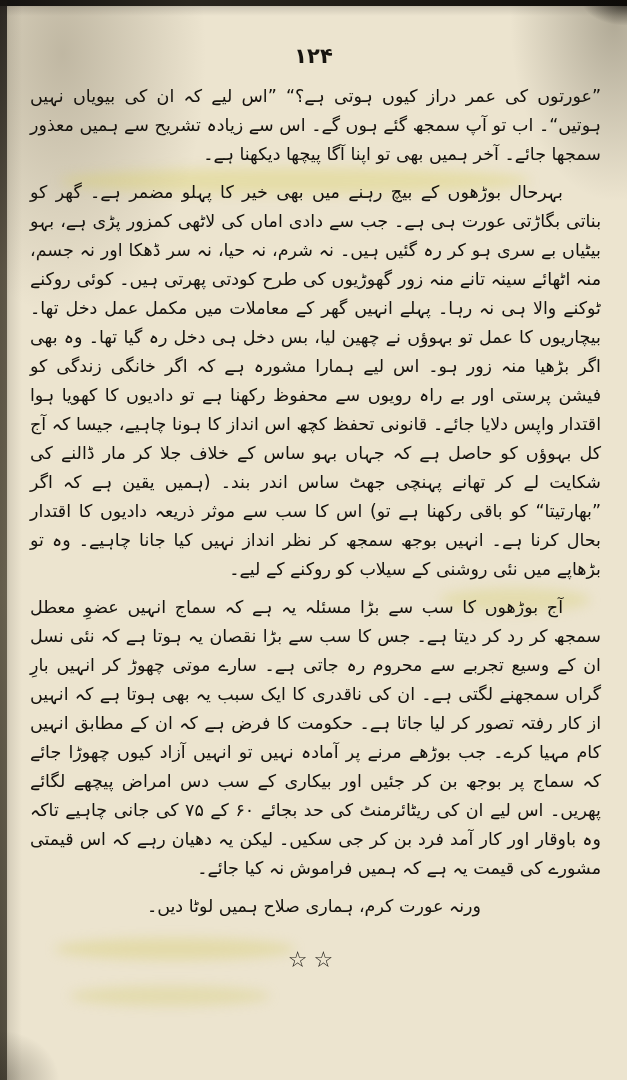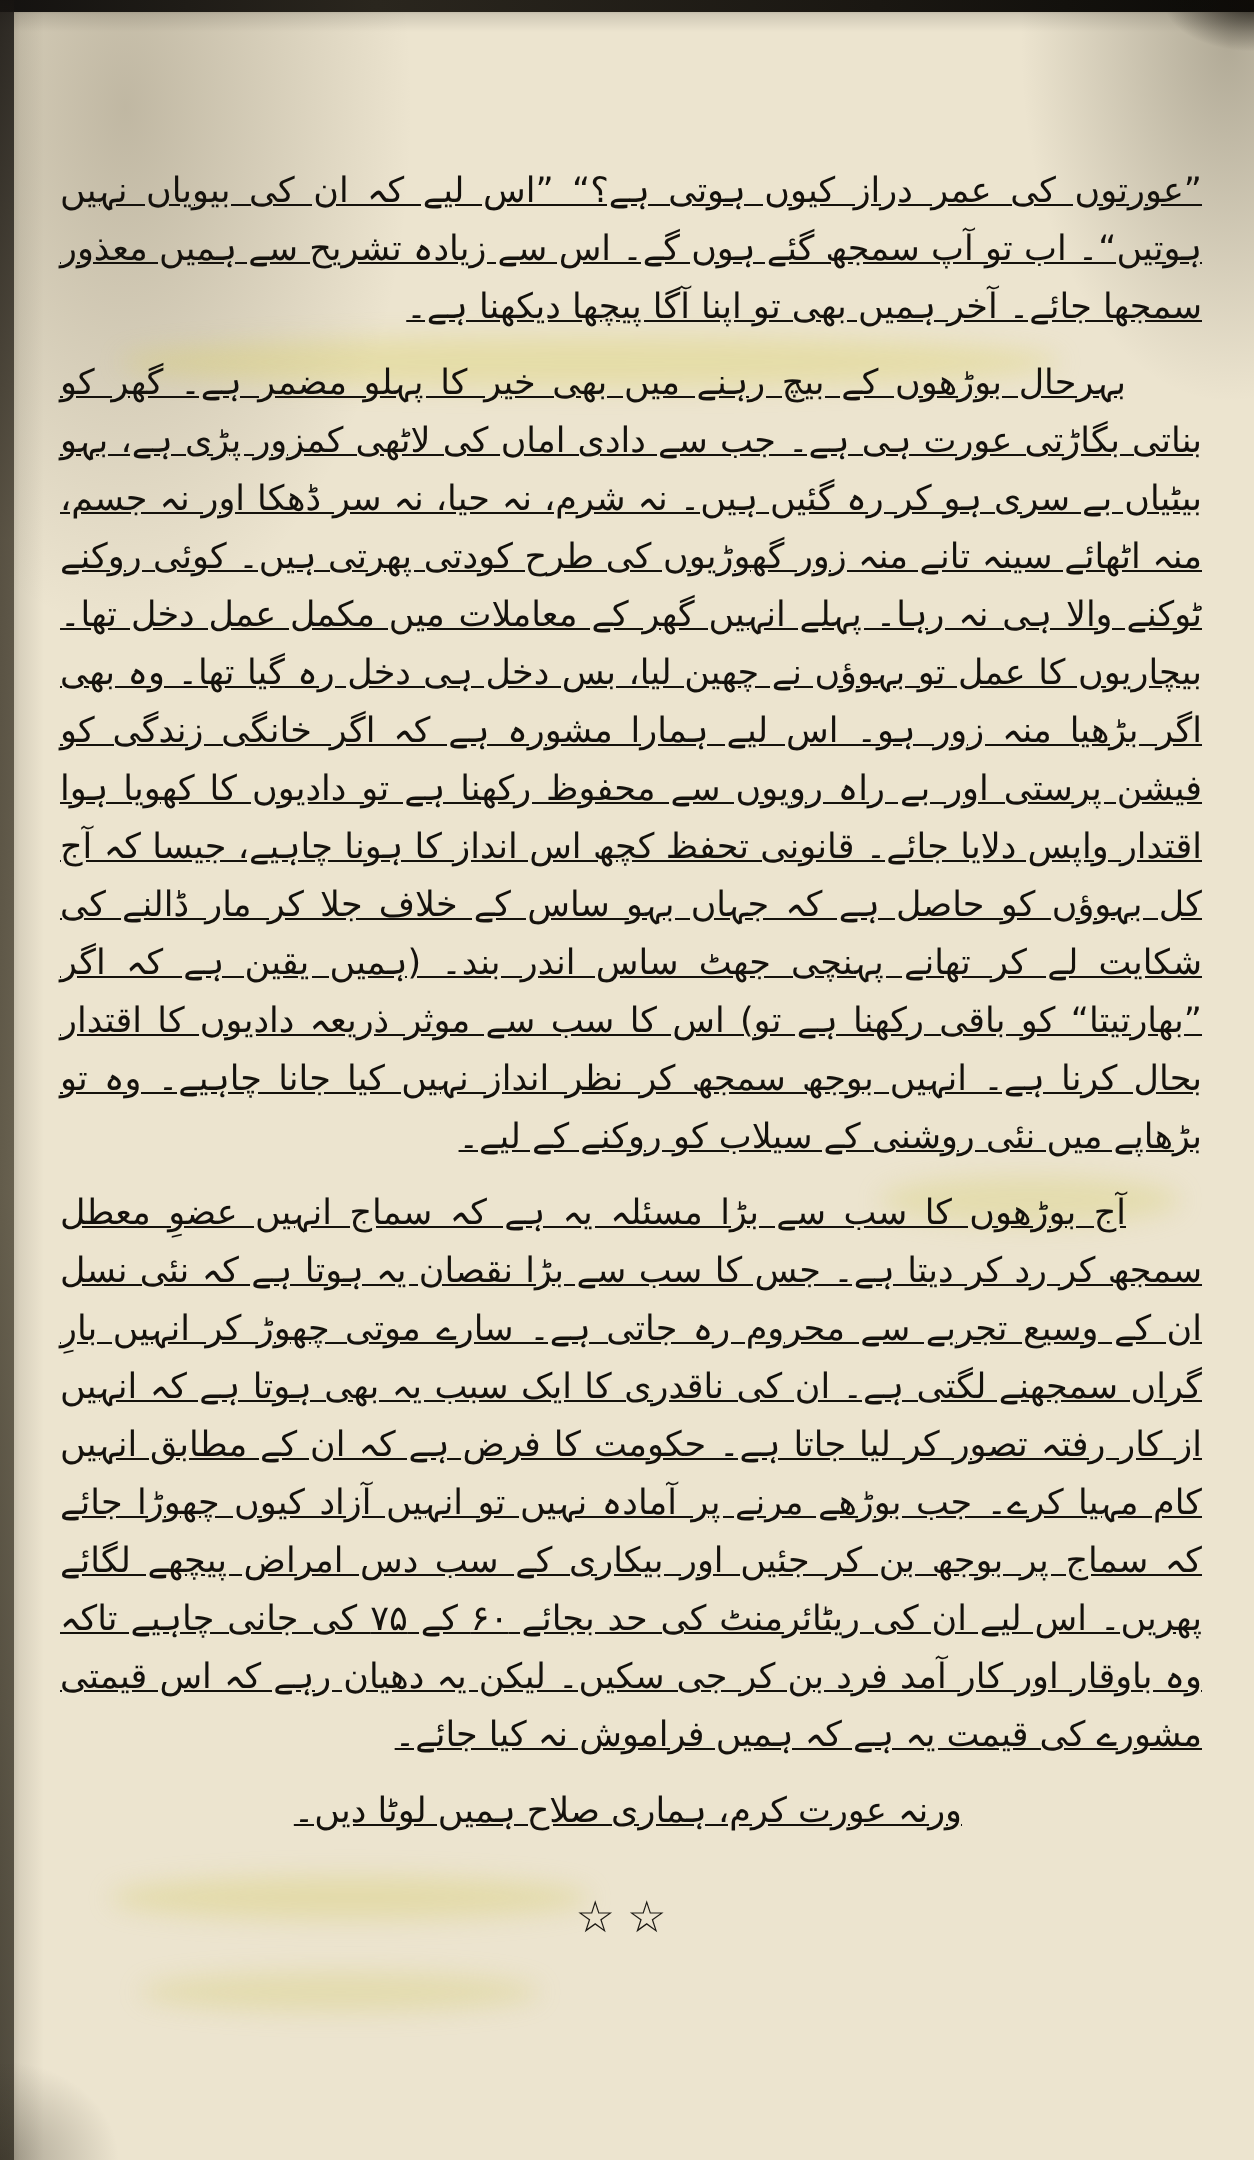--- a/index.html
+++ b/index.html
@@ -58,21 +58,20 @@
   }
   .text-block{
     position:absolute;
     top:82px;
     right:26px;left:30px;
     direction:rtl;
     color:#15120d;
     font-size:17.5px;
     line-height:29px;
     text-align:justify;
-    text-decoration:underline;
   }
   .text-block p{
     margin:0 0 9px 0;
     text-indent:38px;
   }
   .text-block p.no-indent{text-indent:0;}
   .stars{
     position:absolute;
     bottom:108px;left:0;width:100%;
     text-align:center;
@@ -89,20 +88,21 @@
   <div class="edge-top"></div>
   <div class="edge-left"></div>
   <div class="corner-tr"></div>
   <div class="corner-bl"></div>
 
   <div class="stain stain-1"></div>
   <div class="stain stain-2"></div>
   <div class="stain stain-3"></div>
   <div class="stain stain-4"></div>
 
+  <div class="page-number">۱۲۴</div>
 
   <div class="text-block">
     <p class="no-indent">”عورتوں کی عمر دراز کیوں ہوتی ہے؟“ ”اس لیے کہ ان کی بیویاں نہیں ہوتیں“۔ اب تو آپ سمجھ گئے ہوں گے۔ اس سے زیادہ تشریح سے ہمیں معذور سمجھا جائے۔ آخر ہمیں بھی تو اپنا آگا پیچھا دیکھنا ہے۔</p>
     <p>بہرحال بوڑھوں کے بیچ رہنے میں بھی خیر کا پہلو مضمر ہے۔ گھر کو بناتی بگاڑتی عورت ہی ہے۔ جب سے دادی اماں کی لاٹھی کمزور پڑی ہے، بہو بیٹیاں بے سری ہو کر رہ گئیں ہیں۔ نہ شرم، نہ حیا، نہ سر ڈھکا اور نہ جسم، منہ اٹھائے سینہ تانے منہ زور گھوڑیوں کی طرح کودتی پھرتی ہیں۔ کوئی روکنے ٹوکنے والا ہی نہ رہا۔ پہلے انہیں گھر کے معاملات میں مکمل عمل دخل تھا۔ بیچاریوں کا عمل تو بہوؤں نے چھین لیا، بس دخل ہی دخل رہ گیا تھا۔ وہ بھی اگر بڑھیا منہ زور ہو۔ اس لیے ہمارا مشورہ ہے کہ اگر خانگی زندگی کو فیشن پرستی اور بے راہ رویوں سے محفوظ رکھنا ہے تو دادیوں کا کھویا ہوا اقتدار واپس دلایا جائے۔ قانونی تحفظ کچھ اس انداز کا ہونا چاہیے، جیسا کہ آج کل بہوؤں کو حاصل ہے کہ جہاں بہو ساس کے خلاف جلا کر مار ڈالنے کی شکایت لے کر تھانے پہنچی جھٹ ساس اندر بند۔ (ہمیں یقین ہے کہ اگر ”بھارتیتا“ کو باقی رکھنا ہے تو) اس کا سب سے موثر ذریعہ دادیوں کا اقتدار بحال کرنا ہے۔ انہیں بوجھ سمجھ کر نظر انداز نہیں کیا جانا چاہیے۔ وہ تو بڑھاپے میں نئی روشنی کے سیلاب کو روکنے کے لیے۔</p>
     <p>آج بوڑھوں کا سب سے بڑا مسئلہ یہ ہے کہ سماج انہیں عضوِ معطل سمجھ کر رد کر دیتا ہے۔ جس کا سب سے بڑا نقصان یہ ہوتا ہے کہ نئی نسل ان کے وسیع تجربے سے محروم رہ جاتی ہے۔ سارے موتی چھوڑ کر انہیں بارِ گراں سمجھنے لگتی ہے۔ ان کی ناقدری کا ایک سبب یہ بھی ہوتا ہے کہ انہیں از کار رفتہ تصور کر لیا جاتا ہے۔ حکومت کا فرض ہے کہ ان کے مطابق انہیں کام مہیا کرے۔ جب بوڑھے مرنے پر آمادہ نہیں تو انہیں آزاد کیوں چھوڑا جائے کہ سماج پر بوجھ بن کر جئیں اور بیکاری کے سب دس امراض پیچھے لگائے پھریں۔ اس لیے ان کی ریٹائرمنٹ کی حد بجائے ۶۰ کے ۷۵ کی جانی چاہیے تاکہ وہ باوقار اور کار آمد فرد بن کر جی سکیں۔ لیکن یہ دھیان رہے کہ اس قیمتی مشورے کی قیمت یہ ہے کہ ہمیں فراموش نہ کیا جائے۔</p>
     <p style="text-indent:120px;">ورنہ عورت کرم، ہماری صلاح ہمیں لوٹا دیں۔</p>
   </div>
 
   <div class="stars">☆☆</div>
 

